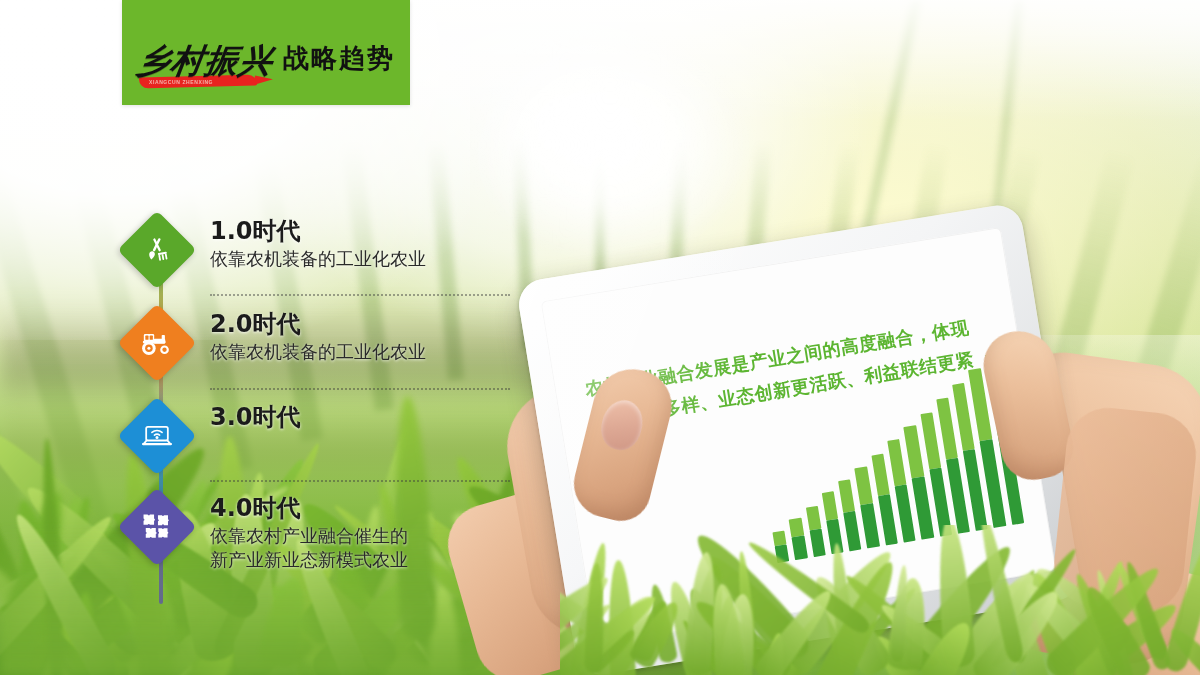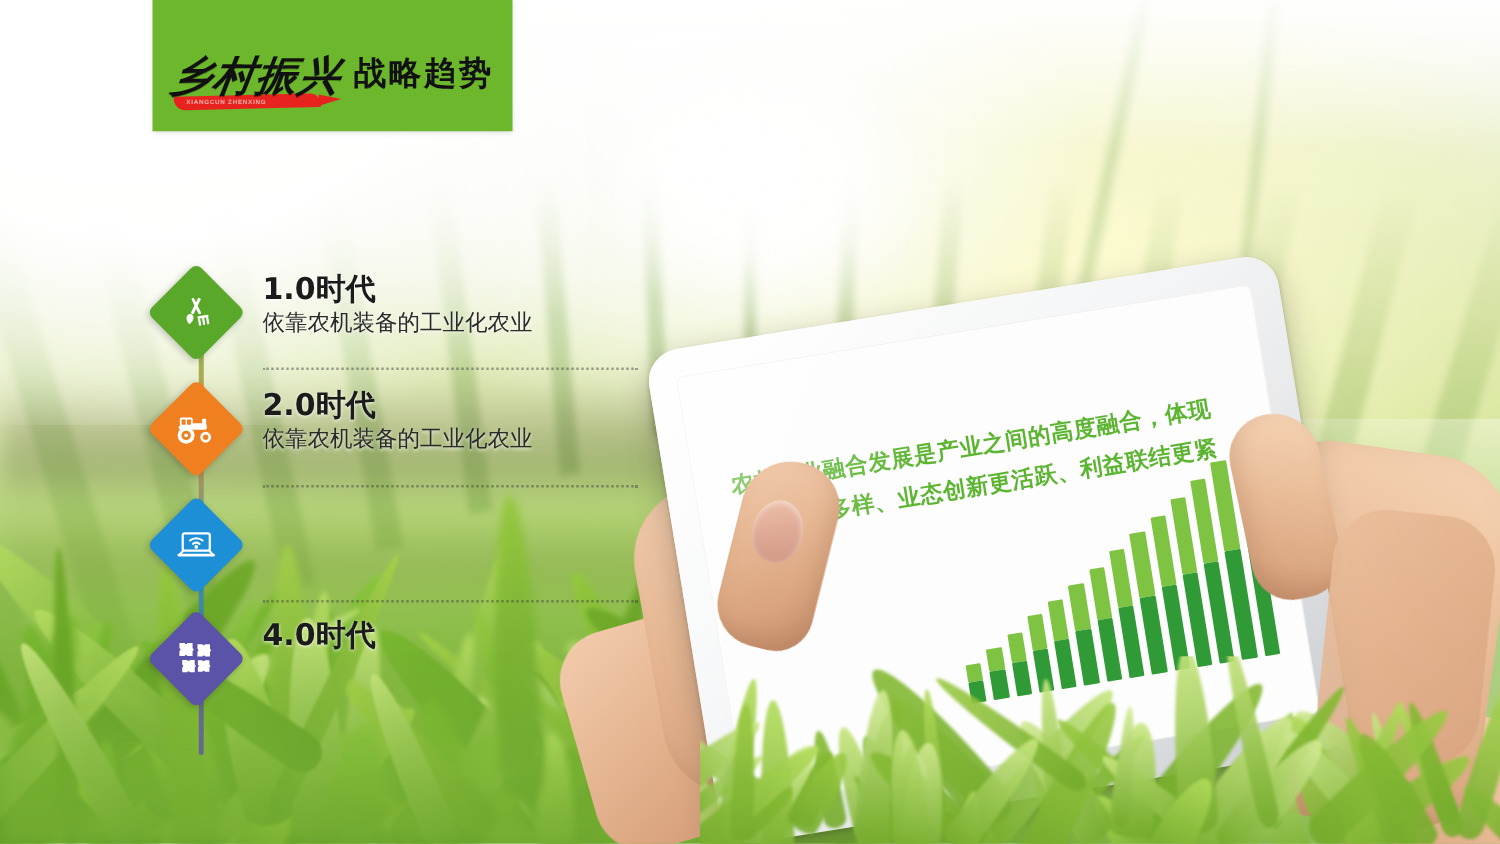--- a/index.html
+++ b/index.html
@@ -569,20 +569,21 @@
         <rect x="5.5" y="3.2" width="23" height="14.6" rx="1.8"></rect>
         <path d="M2.2 21.6 h29.6" stroke-width="2.4"></path>
         <path d="M5.8 17.9 L2.6 21.6 M28.2 17.9 L31.4 21.6"></path>
         <path d="M11.6 9.2 a8.4 8.4 0 0 1 10.8 0" stroke-width="1.7"></path>
         <path d="M14.2 12.0 a4.8 4.8 0 0 1 5.6 0" stroke-width="1.7"></path>
       </g>
       <circle cx="17" cy="14.6" r="1.6" fill="#ffffff"></circle>
             </svg>
           </div>
      <div class="tl-text">
+       <div class="tl-era">3.0时代</div>
      </div>
         </div>
         <div class="tl-item" style="top: 277px;">
           <div class="tl-badge" style="background:#5b53a8">
             <svg width="32" height="30" viewBox="0 0 34 32">
       <g fill="#ffffff">
         <g transform="translate(0.5,0.5) scale(0.82)">
                   <path d="M2.6 2.6 h5.4 a1.5 1.5 0 0 0 2.9 0 h5.4 v5.3 a1.5 1.5 0 0 1 0 2.9 v5.3 h-5.4 a1.5 1.5 0 0 0-2.9 0 H2.6 v-5.3 a1.5 1.5 0 0 0 0-2.9 z"></path>
                 </g>
         <g transform="translate(16,1.5) scale(0.78)">
@@ -592,20 +593,21 @@
                   <path d="M2.6 2.6 h5.4 a1.5 1.5 0 0 0 2.9 0 h5.4 v5.3 a1.5 1.5 0 0 1 0 2.9 v5.3 h-5.4 a1.5 1.5 0 0 0-2.9 0 H2.6 v-5.3 a1.5 1.5 0 0 0 0-2.9 z"></path>
                 </g>
         <g transform="translate(16.5,15.5) scale(0.72)">
                   <path d="M2.6 2.6 h5.4 a1.5 1.5 0 0 0 2.9 0 h5.4 v5.3 a1.5 1.5 0 0 1 0 2.9 v5.3 h-5.4 a1.5 1.5 0 0 0-2.9 0 H2.6 v-5.3 a1.5 1.5 0 0 0 0-2.9 z"></path>
                 </g>
       </g>
             </svg>
           </div>
      <div class="tl-text">
        <div class="tl-era">4.0时代</div>
+       <div class="tl-desc">依靠农村产业融合催生的<br>新产业新业态新模式农业</div>
      </div>
         </div>
       </div>
   <div class="tl-dash" style="top: 72px;"></div>
       <div class="tl-dash" style="top: 166px;"></div>
       <div class="tl-dash" style="top: 258px;"></div>
     </div>
 
   <div class="device">
     <div class="hand hand-left-wrist skin1"></div>

